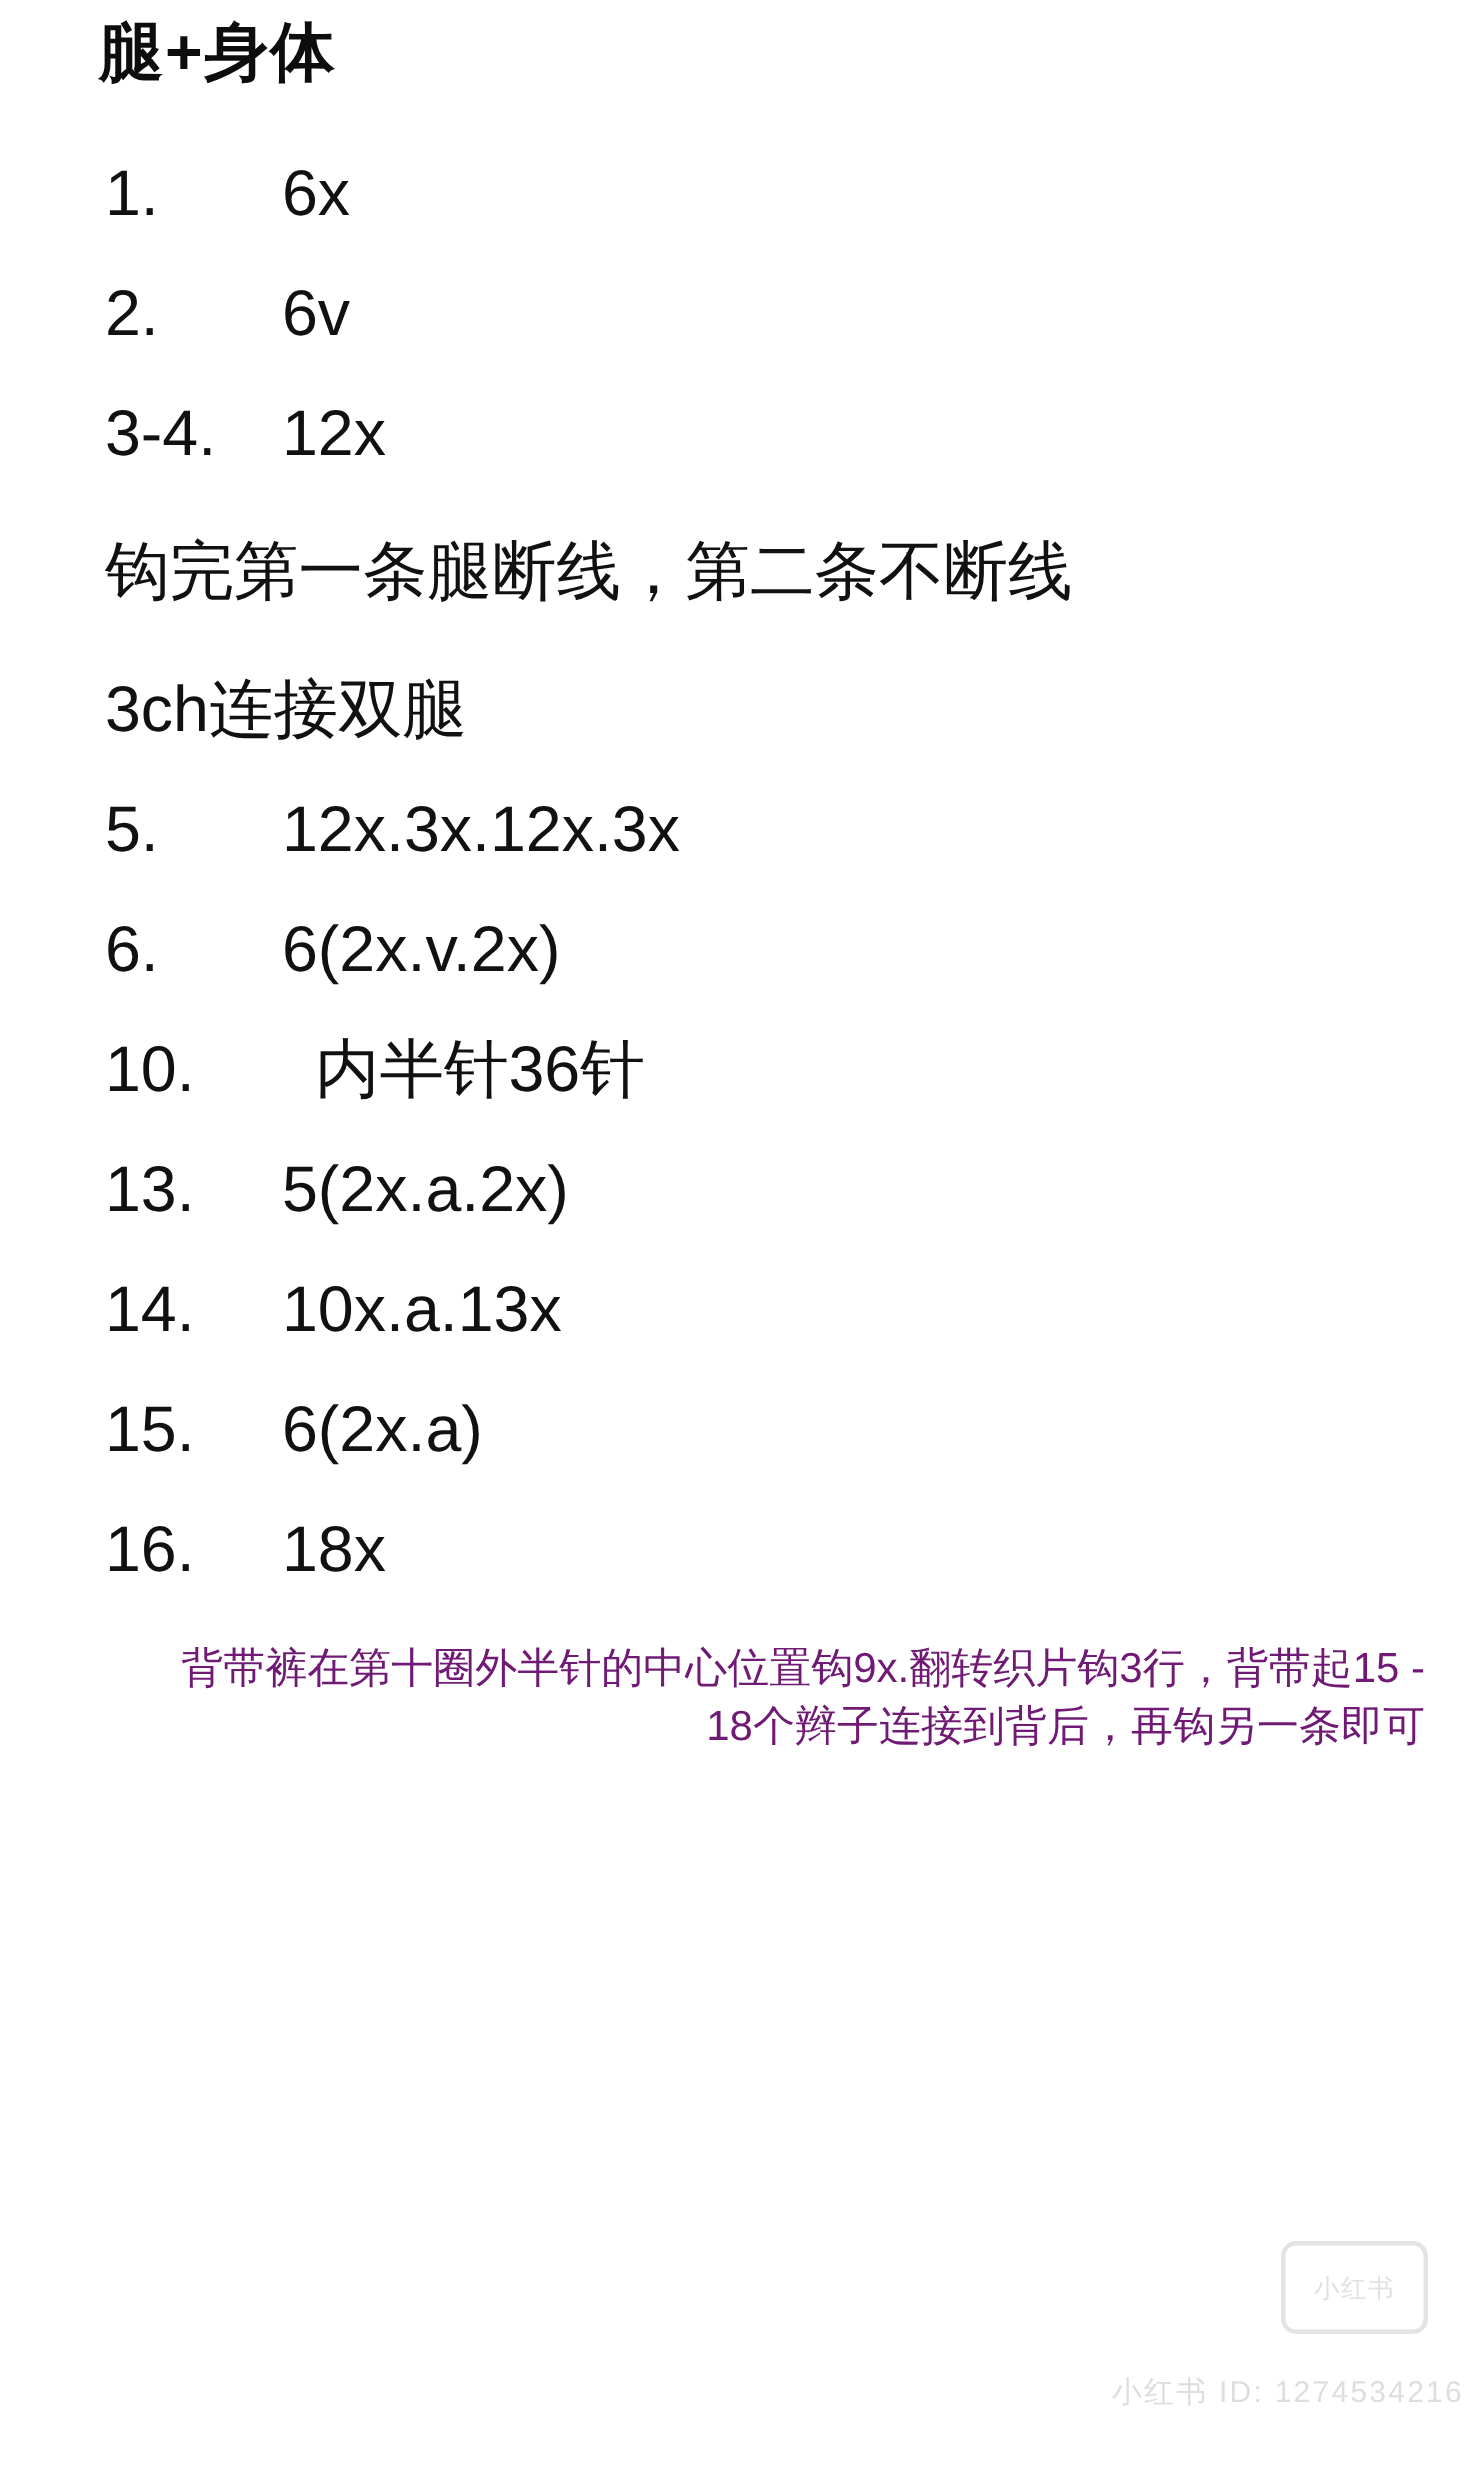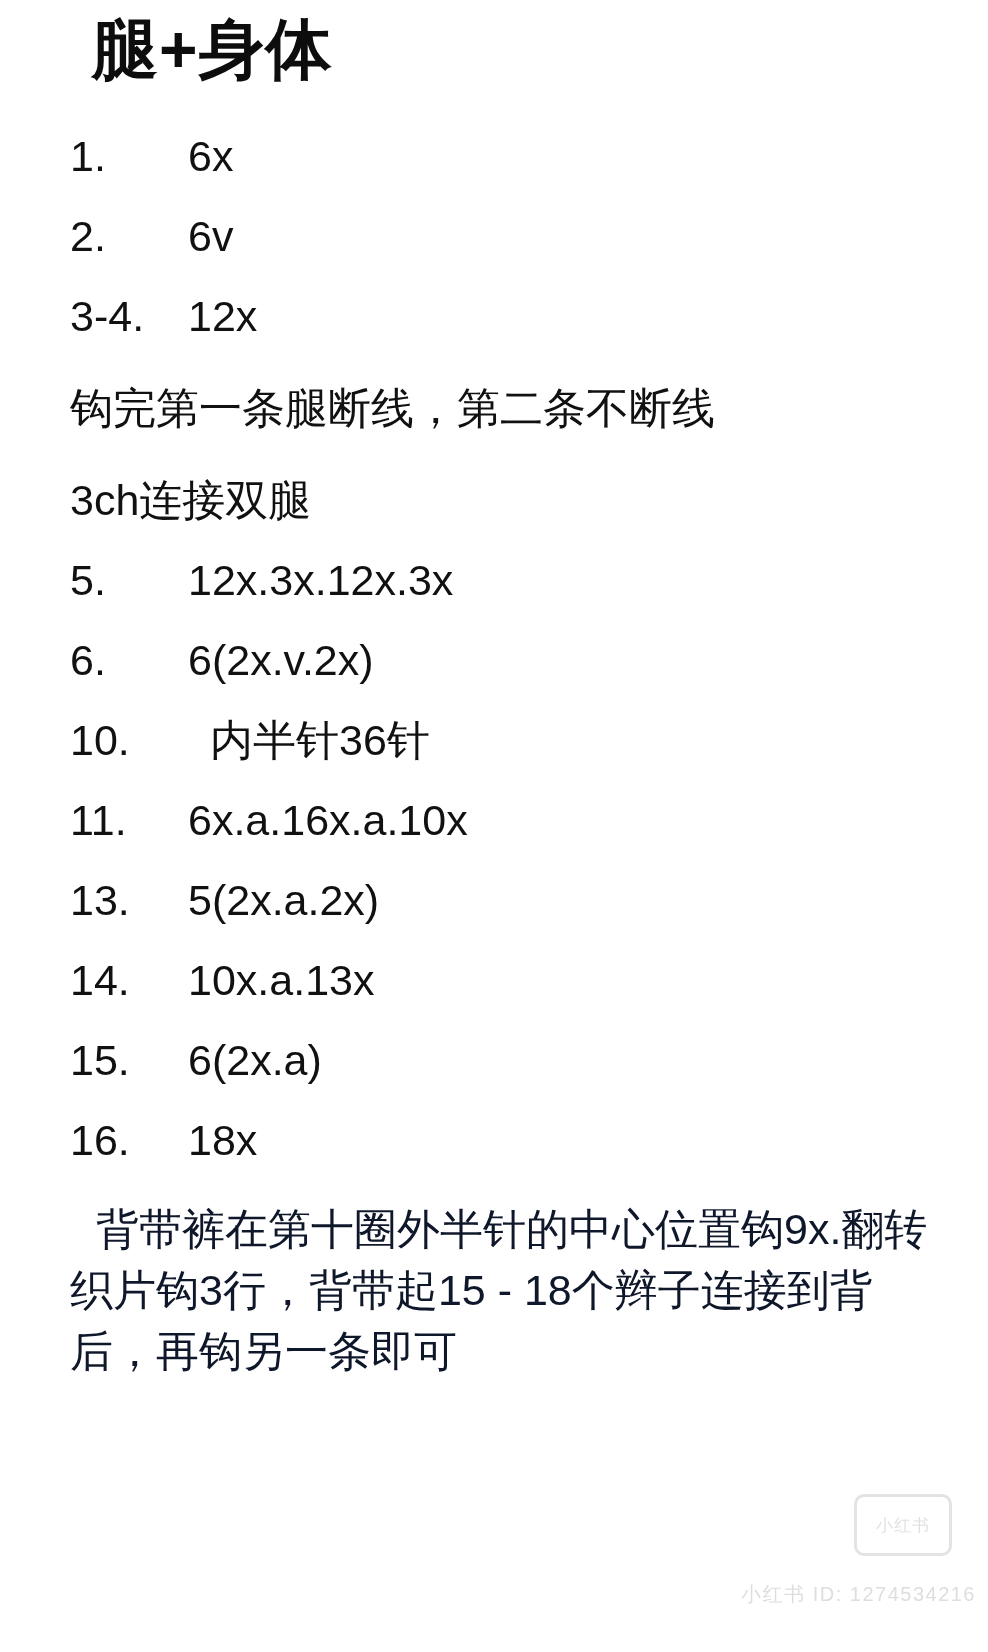--- a/index.html
+++ b/index.html
@@ -16,25 +16,25 @@
     overflow: hidden;
   }
   .page {
     position: relative;
     width: 988px;
     height: 1652px;
     box-sizing: border-box;
     padding: 0;
   }
   .title {
-    font-size: 66px;
+    font-size: 43px;
     font-weight: bold;
     letter-spacing: 1px;
     margin: 0;
-    padding: 10px 0 0 92px;
+    padding: 10px 0 0 66px;
     line-height: 1.2;
     color: #0d0d0d;
   }
   .lines {
     margin-top: 46px;
     padding: 0 0 0 70px;
   }
   .line {
     display: flex;
     align-items: baseline;
@@ -55,24 +55,25 @@
   
   .line.plain .txt {
     margin-left: 0;
     margin-top: 12px;
   }
   .line.indent .txt {
     margin-left: 22px;
   }
   .footer-note {
     padding: 0 38px 0 70px;
-    font-size: 43px;
+    font-size: 28px;
     line-height: 1.42;
-    color: #0f172a;
+    color: #701a75;
     margin-top: 6px;
+    text-align: right;
   }
   .footer-note .first-line-indent {
     display: inline-block;
     width: 26px;
   }
   .watermark-logo {
     position: absolute;
     right: 36px;
     bottom: 96px;
     width: 92px;
@@ -138,24 +139,20 @@
       <span class="num">6.</span>
       <span class="txt">6(2x.v.2x)</span>
     </div>
 
 
     <div class="line indent">
       <span class="num">10.</span>
       <span class="txt">内半针36针</span>
     </div>
 
-    <div class="line">
-      <span class="num">11.</span>
-      <span class="txt">6x.a.16x.a.10x</span>
-    </div>
 
 
     <div class="line">
       <span class="num">13.</span>
       <span class="txt">5(2x.a.2x)</span>
     </div>
 
     <div class="line">
       <span class="num">14.</span>
       <span class="txt">10x.a.13x</span>

